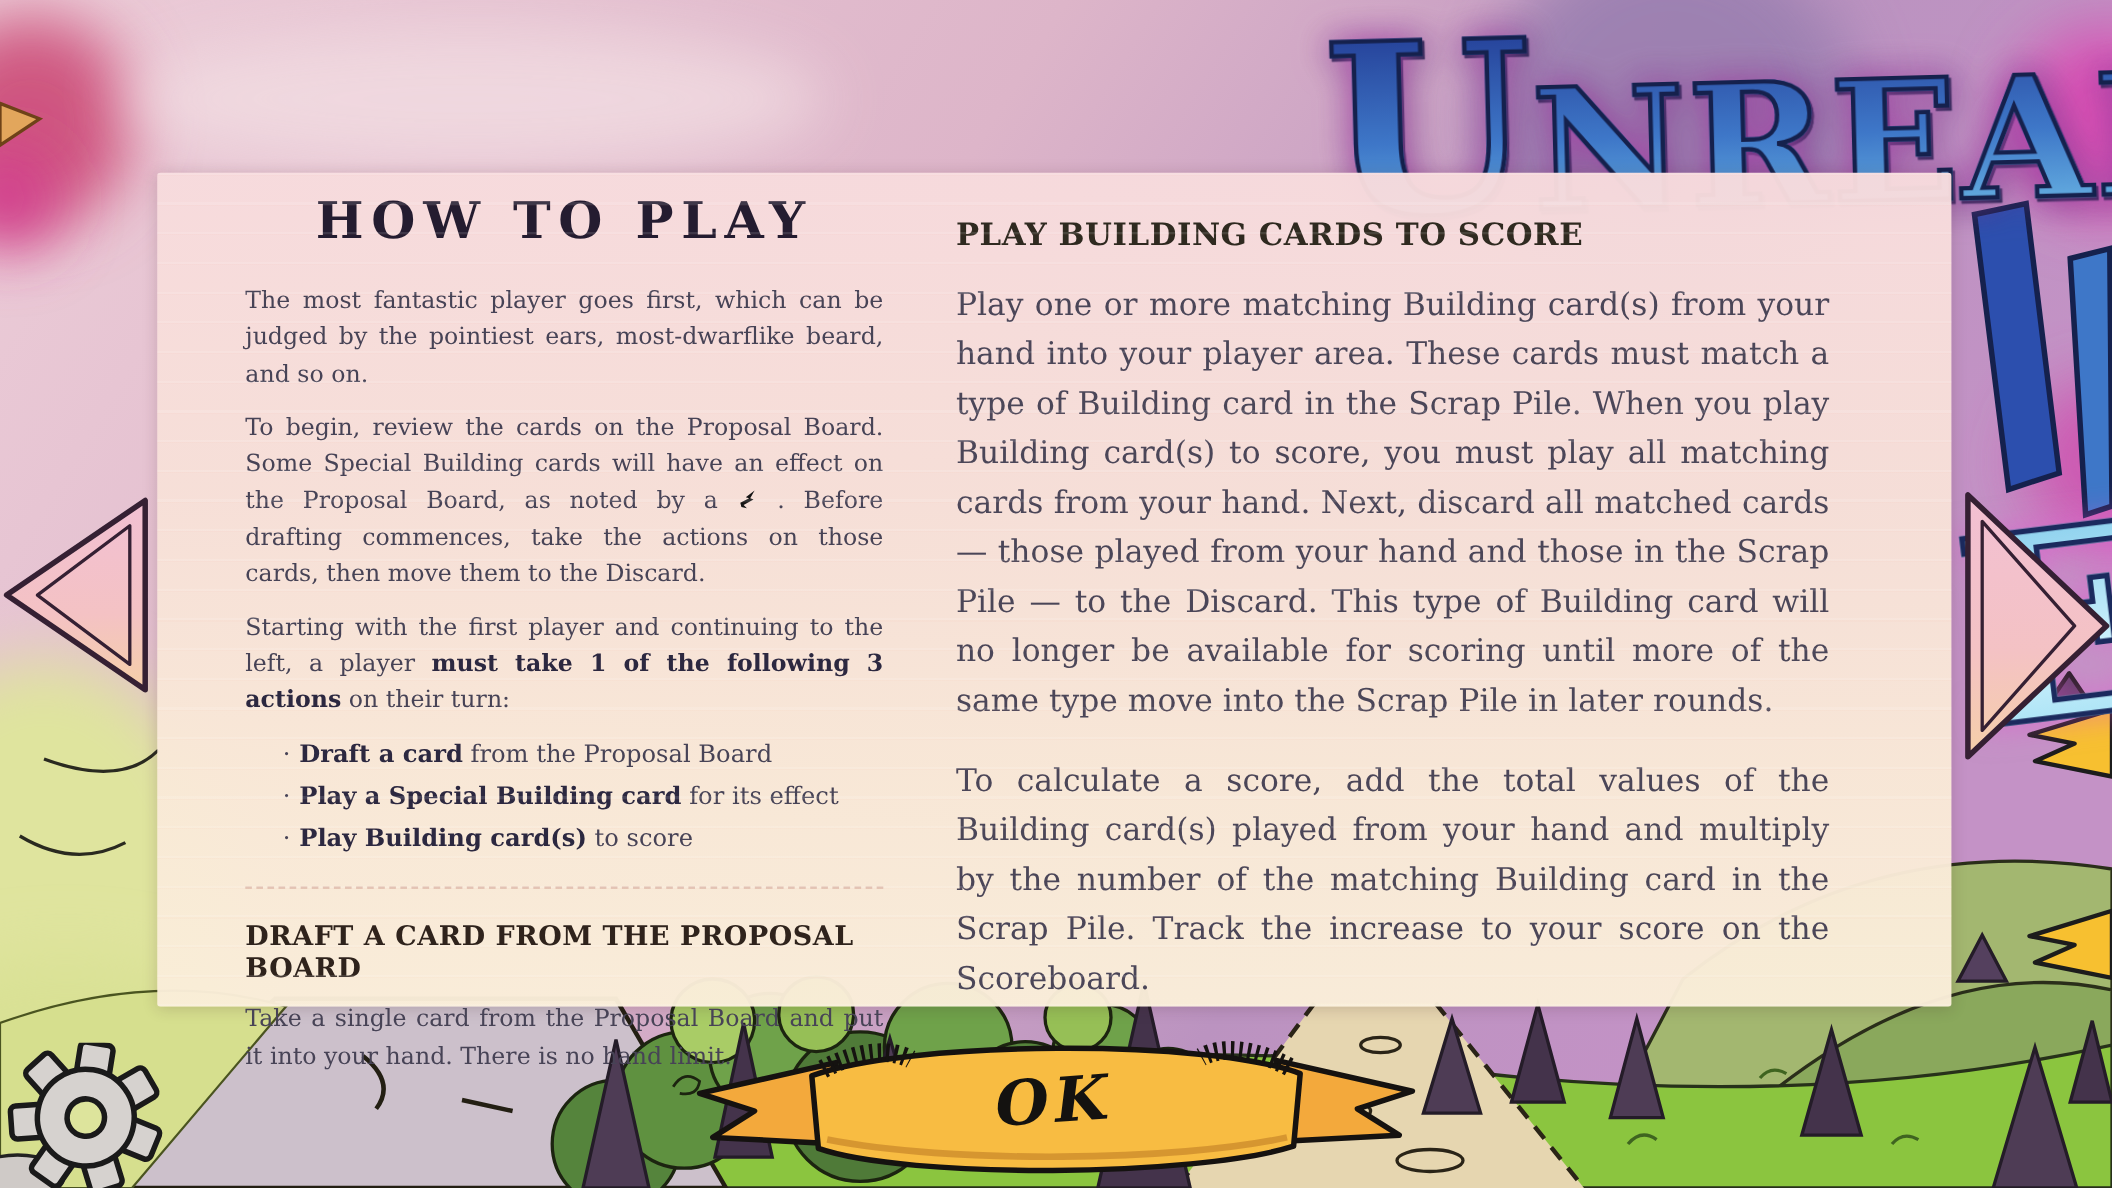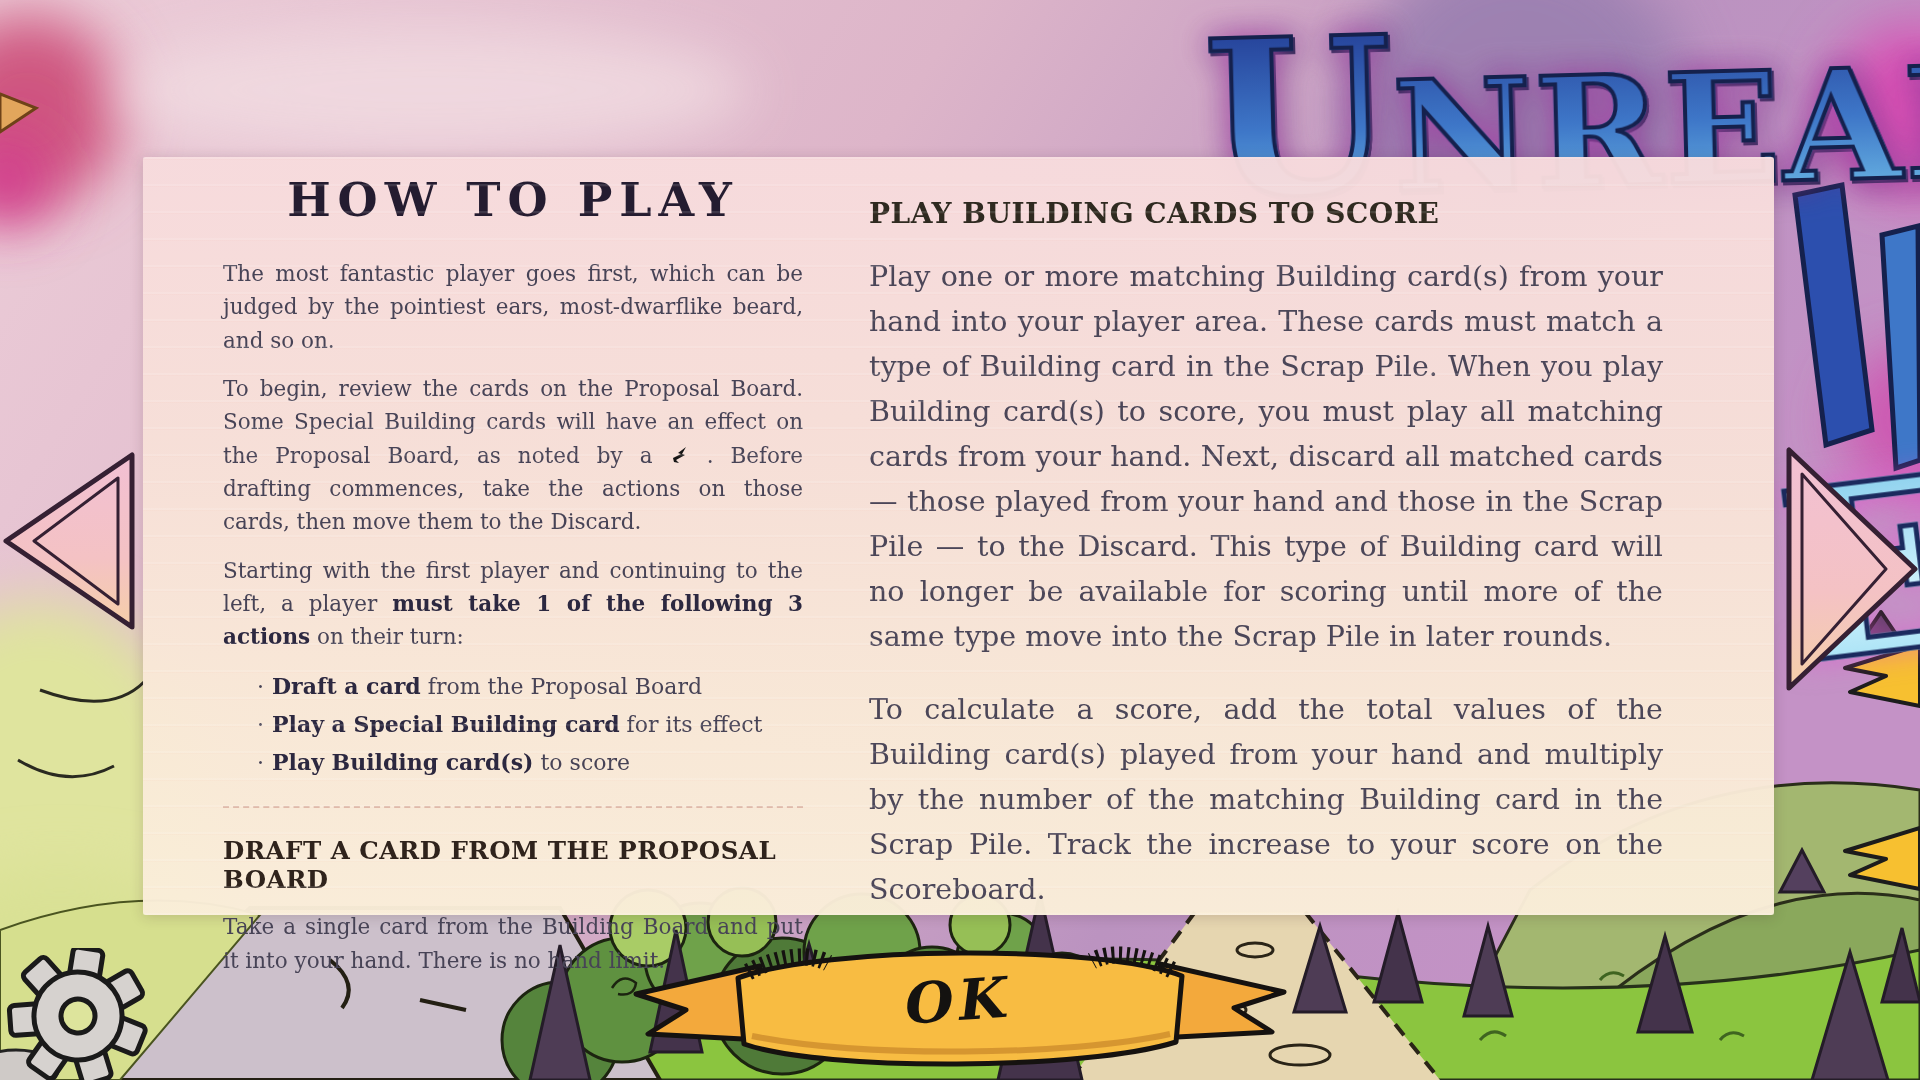--- a/index.html
+++ b/index.html
@@ -159,21 +159,21 @@
            <path d="M3,13 L11,9 L8,8 L16,2 L12,9 L15,10 L6,15 L9,18 L4,17 Z" fill="#141414"></path>
          </svg><span> . Before drafting commences, take the actions on those cards, then move them to the Discard.</span></p>
       <p><span>Starting with the first player and continuing to the left, a player </span><b>must take 1 of the following 3 actions</b><span> on their turn:</span></p>
       <div class="bullets">
         <div class="bullet"><span class="dot">·</span><b>Draft a card</b><span> from the Proposal Board</span></div>
         <div class="bullet"><span class="dot">·</span><b>Play a Special Building card</b><span> for its effect</span></div>
         <div class="bullet"><span class="dot">·</span><b>Play Building card(s)</b><span> to score</span></div>
       </div>
       <hr class="divider">
       <h2 class="h2-left">DRAFT A CARD FROM THE PROPOSAL BOARD</h2>
-      <p>Take a single card from the Building Board and put it into your hand. There is no hand limit.</p>
+      <p>Take a single card from the Proposal Board and put it into your hand. There is no hand limit.</p>
     </div>
     <div class="col-right">
       <h2 class="h2-right">PLAY BUILDING CARDS TO SCORE</h2>
       <p>Play one or more matching Building card(s) from your hand into your player area. These cards must match a type of Building card in the Scrap Pile. When you play Building card(s) to score, you must play all matching cards from your hand. Next, discard all matched cards — those played from your hand and those in the Scrap Pile — to the Discard. This type of Building card will no longer be available for scoring until more of the same type move into the Scrap Pile in later rounds.</p>
       <p>To calculate a score, add the total values of the Building card(s) played from your hand and multiply by the number of the matching Building card in the Scrap Pile. Track the increase to your score on the Scoreboard.</p>
     </div>
   </div>
 
   <button class="hit" id="ok-btn" aria-label="OK">
     <svg width="684" height="146" viewBox="0 0 684 146">

